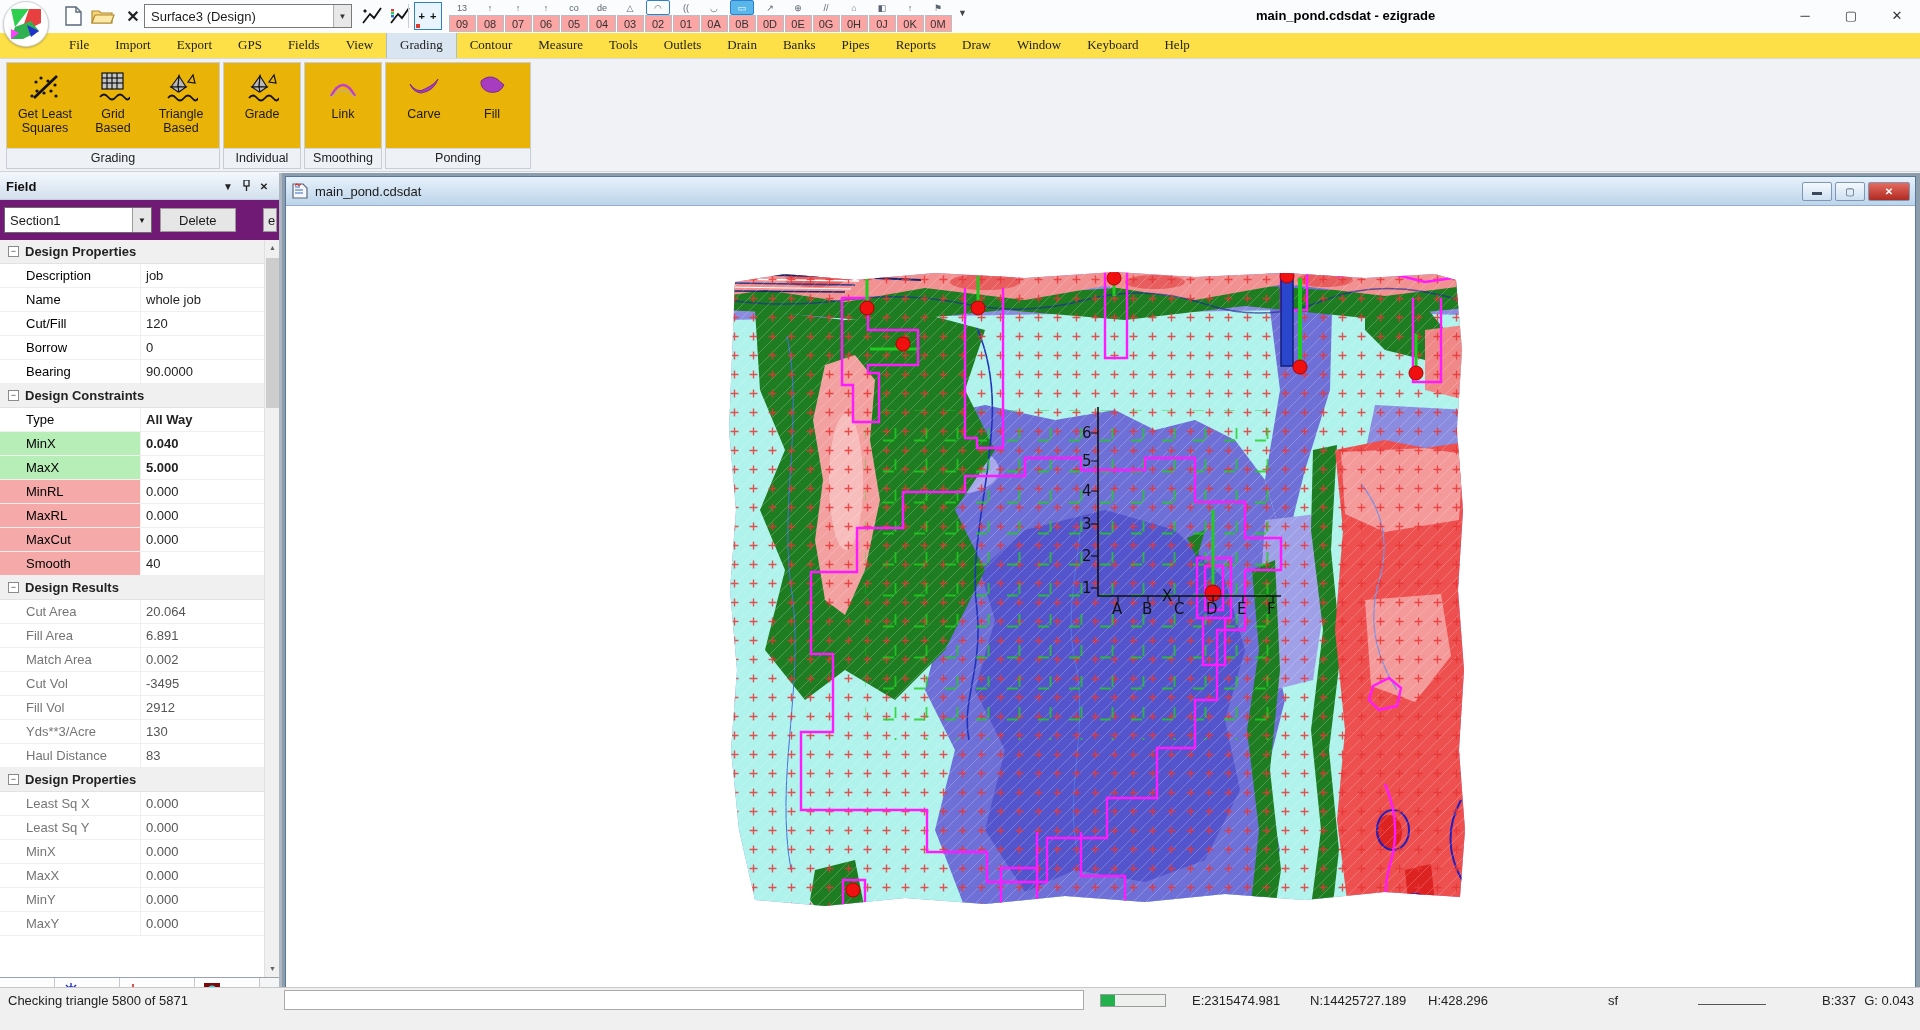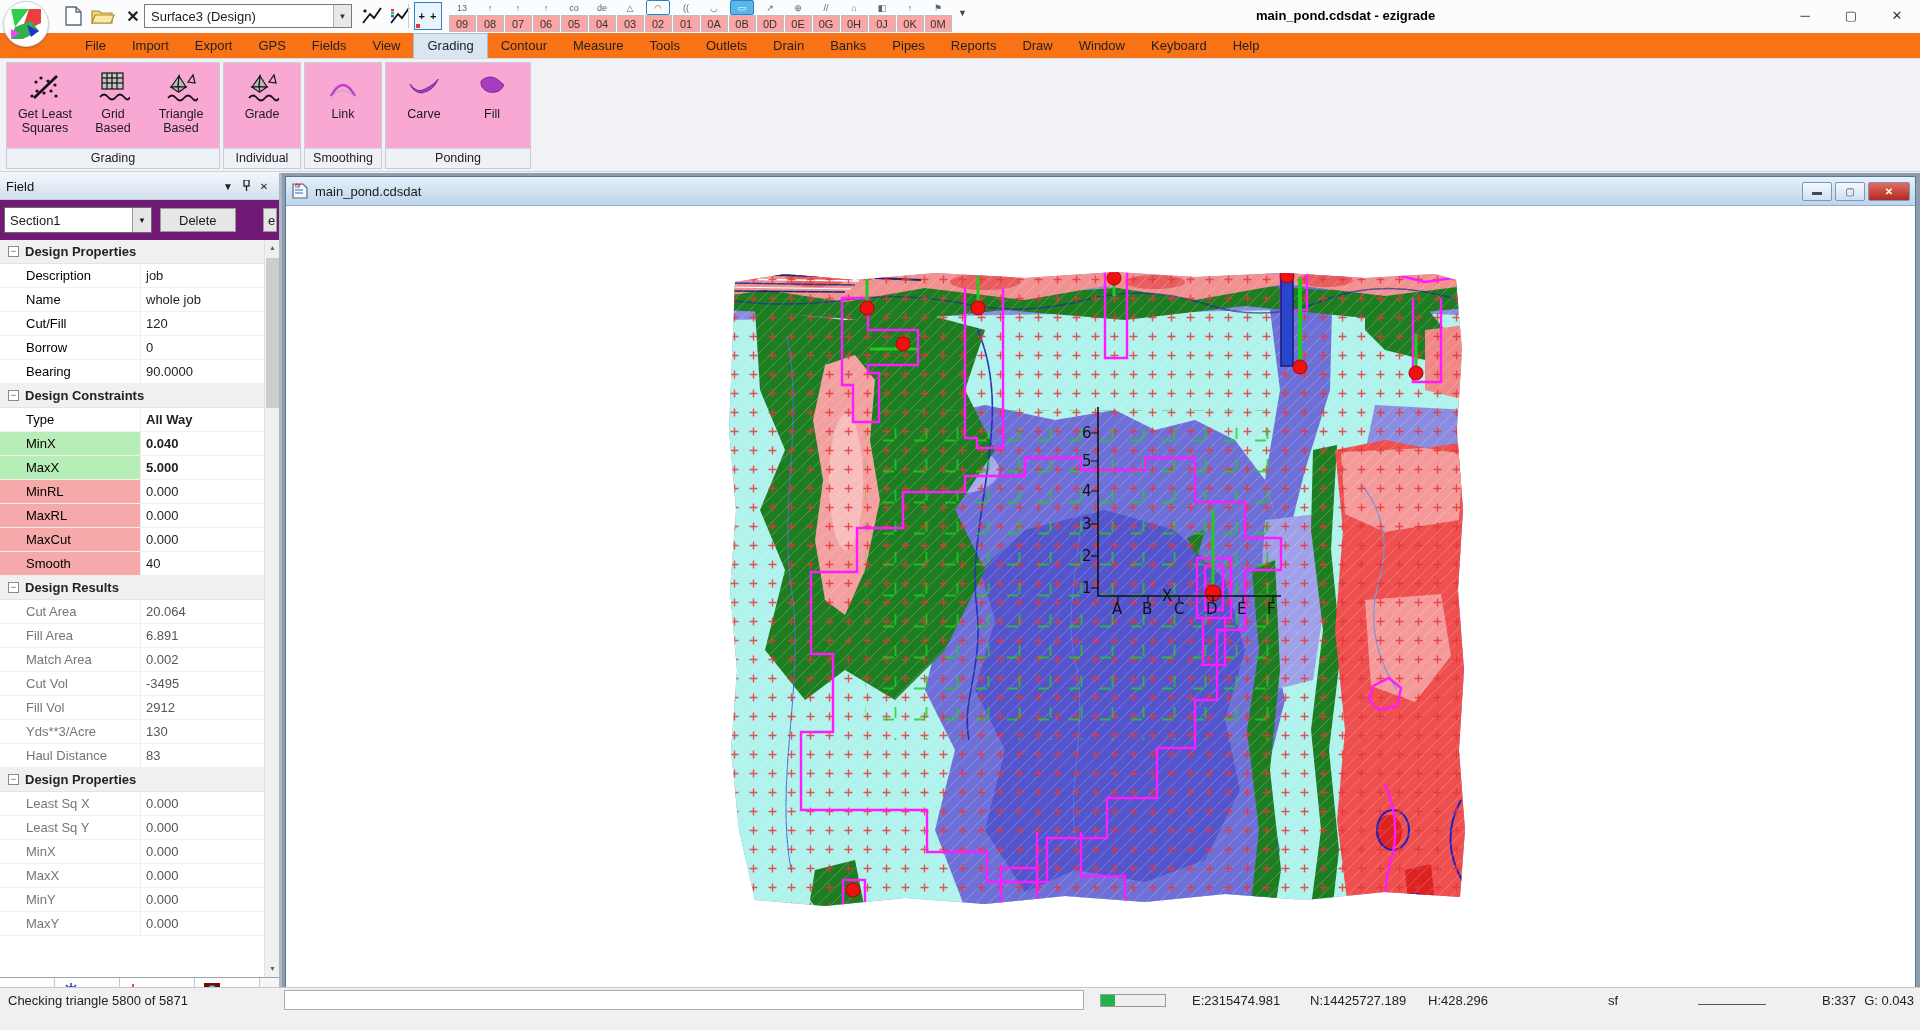--- a/index.html
+++ b/index.html
@@ -33,44 +33,44 @@
   .qat-glyph.fill { background:#58b6e8; border:1px solid #2f7fd0; border-radius:2px; color:#fff; }
   .qat-num { height:17px; width:27px; border:1px solid #b9bec4; background:#fca5a5; font-size:11px;
     color:#333; display:flex; align-items:center; justify-content:center; }
   .qat-caret { position:absolute; left:958px; top:8px; font-size:9px; color:#444; }
   .window-title { position:absolute; left:1256px; top:8px; font-size:13px; font-weight:bold; color:#000; }
   .win-controls { position:absolute; right:0; top:0; display:flex; height:30px; }
   .win-btn { width:46px; height:30px; display:flex; align-items:center; justify-content:center;
     font-size:13px; color:#333; }
 
   
-  .menubar { position:relative; height:26px; background:#f97316; display:flex; align-items:flex-end;
-    padding-left:72px; border-bottom:1px solid #d7dbe0; z-index:4; }
+  .menubar { position:relative; height:26px; background:#fde047; display:flex; align-items:flex-end;
+    padding-left:56px; border-bottom:1px solid #d7dbe0; z-index:4;font-family:Liberation Serif, serif; }
   .menu-item { padding:4px 13px 5px; font-size:13px; color:#222; cursor:default; }
   .menu-item.active { background:#d9e6f2; border:1px solid #a8bdd2; border-bottom:none; }
 
   
   .ribbon { position:relative; height:113px; background:#f0f2f5; border-bottom:1px solid #cfd4da;
     display:flex; padding:3px 2px 2px 6px; gap:3px; }
-  .rgroup { background:#f9a8d4; border:1px solid #c8cdd4; display:flex; flex-direction:column; }
+  .rgroup { background:#eab308; border:1px solid #c8cdd4; display:flex; flex-direction:column; }
   .rbtns { flex:1; display:flex; padding:4px 6px 0; gap:4px; }
   .rbtn { width:64px; display:flex; flex-direction:column; align-items:center; cursor:default; }
   .rbtn .ricon { height:40px; display:flex; align-items:center; justify-content:center; }
   .rbtn .rlabel { font-size:12.5px; color:#1a1a1a; text-align:center; line-height:1.15; }
   .rglabel { height:20px; background:#eef1f5; border-top:1px solid #d4d9df; text-align:center;
     font-size:12.5px; color:#222; line-height:19px; }
 
   
   .main { position:absolute; top:173px; left:0; right:0; bottom:25px; display:flex; }
 
   
   .left-panel { width:282px; background:#fff; border-right:3px solid #aeb8c2; display:flex;
     flex-direction:column; position:relative; }
   .panel-header { height:27px; background:linear-gradient(#f2f7fc,#d3e0ee); border-bottom:1px solid #c0ccd9;
-    display:flex; align-items:center; padding:8px 6px; }
+    display:flex; align-items:center; padding:8px 6px;font-weight:bold; }
   .panel-header .ph-title { flex:1; font-size:13px; color:#111; }
   .ph-ico { width:18px; text-align:center; color:#222; font-size:10px; }
   .panel-toolbar { height:40px; display:flex; align-items:center; padding:0 4px; gap:8px;
     background:#701a75; }
   .section-combo { width:148px; height:26px; border:1px solid #6a6a6a; background:#fff; display:flex;
     align-items:center; }
   .section-combo .txt { flex:1; padding-left:5px; font-size:13px; }
   .section-combo .arrow { width:19px; height:100%; background:#e6e6e6; border-left:1px solid #9a9a9a;
     font-size:8px; display:flex; align-items:center; justify-content:center; }
   .btn { height:24px; padding:0 18px; background:#e6e6e6; border:1px solid #9a9a9a; font-size:13px;

